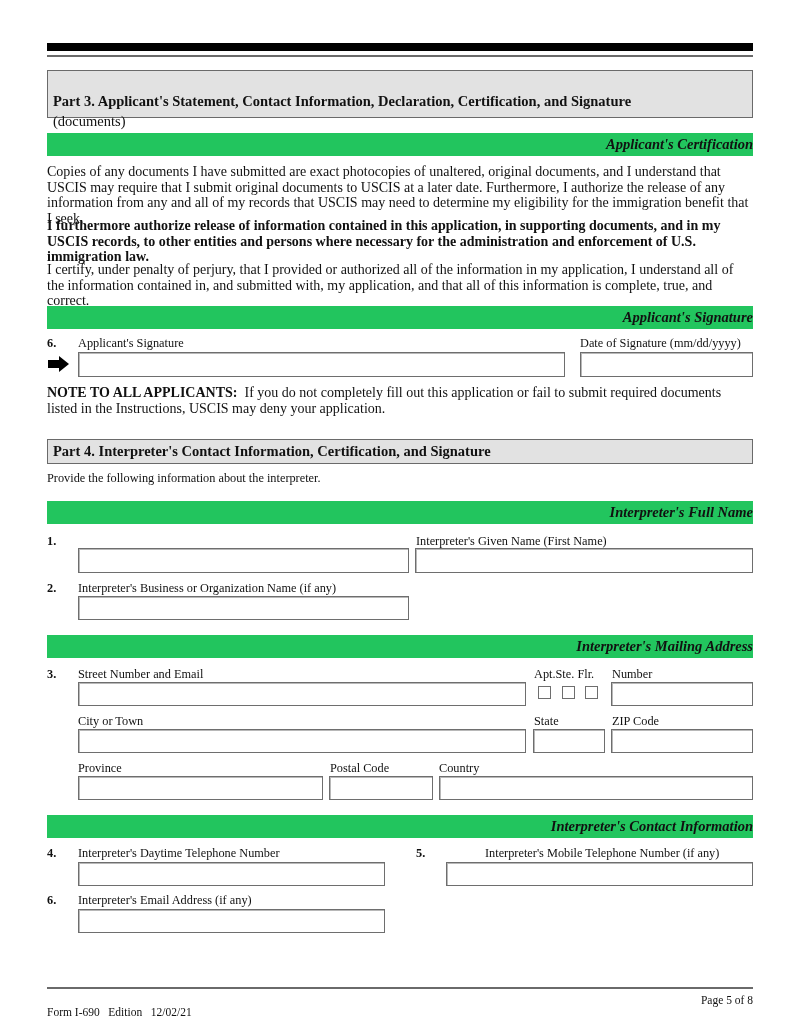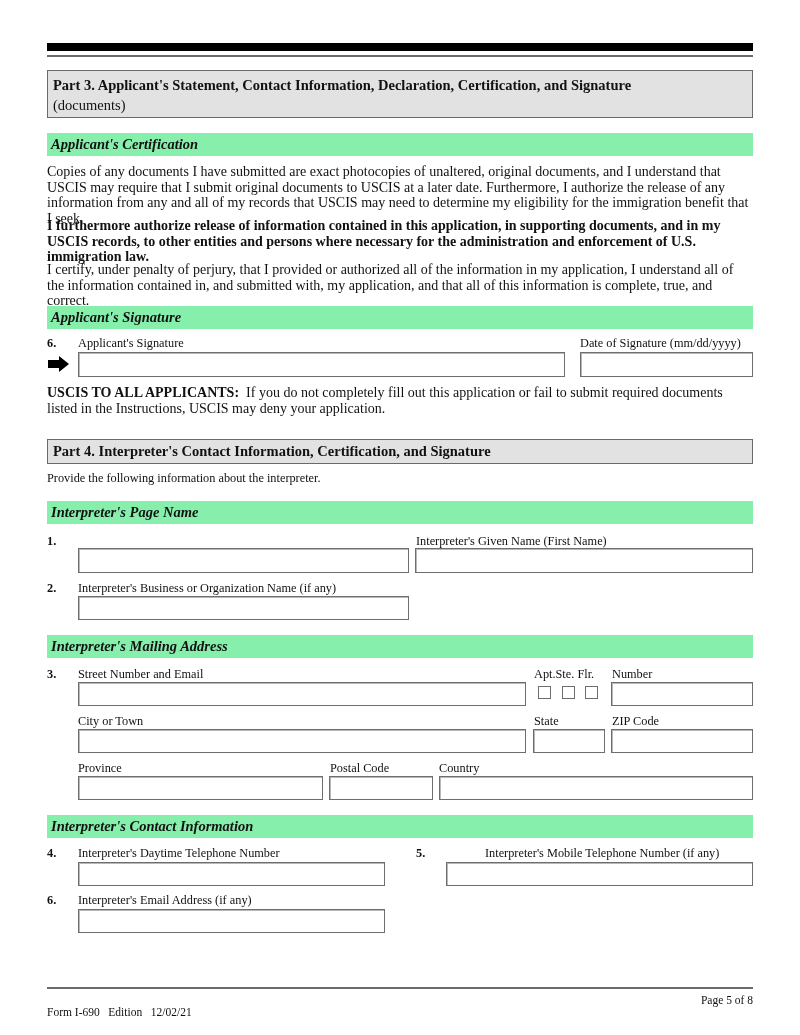--- a/index.html
+++ b/index.html
@@ -5,26 +5,26 @@
   html, body { margin: 0; padding: 0; }
   body {
     width: 800px; height: 1035px; background: #ffffff; position: relative;
     font-family: "Liberation Serif", "DejaVu Serif", serif; color: #111; overflow: hidden;
   }
   .abs { position: absolute; }
   .topbar { left: 47px; top: 43px; width: 706px; height: 8px; background: #000; }
   .topline { left: 47px; top: 55px; width: 706px; height: 2px; background: #6a6a6a; }
   .part-box {
     background: #e2e2e2; border: 1px solid #6a6a6a; box-sizing: border-box;
-    font-size: 14.5px; line-height: 20px; padding: 4px 6px 0 5px;
+    font-size: 14.5px; line-height: 20px; padding: 20px 6px 0 5px;
   }
   .part-box b { font-weight: bold; }
   .section-hdr {
-    background: #86efac; font-style: italic; font-weight: bold; font-size: 14.5px;
-    line-height: 22px; padding-left: 4px; box-sizing: border-box; height: 23px;
+    background: #22c55e; font-style: italic; font-weight: bold; font-size: 14.5px;
+    line-height: 22px; padding-left: 4px; box-sizing: border-box; height: 23px; text-align: right;
   }
   .para { font-size: 14px; line-height: 15.5px; width: 706px; left: 47px; }
   .lbl { font-size: 12.3px; line-height: 14px; white-space: nowrap; }
   .num { font-size: 12.3px; font-weight: bold; line-height: 14px; }
   .field {
     border: 1px solid #6e6e6e; box-sizing: border-box; background: #fff;
     box-shadow: inset 1px 1px 0 #b8b8b8;
   }
   .cb { width: 13px; height: 13px; border: 1px solid #6e6e6e; box-sizing: border-box; background: #fff; }
   .footline { left: 47px; top: 987px; width: 706px; height: 2px; background: #6a6a6a; }
@@ -52,29 +52,29 @@
 <div class="abs lbl" style="left:78px; top:336px;">Applicant's Signature</div>
 <div class="abs lbl" style="left:580px; top:336px;">Date of Signature (mm/dd/yyyy)</div>
 <div class="abs" style="left:47px; top:356px; width:24px; height:16px;">
   <svg width="24" height="16" viewBox="0 0 24 16">
       <path d="M1 4 H12 V0 L22 8 L12 16 V12 H1 Z" fill="#000"></path>
     </svg>
 </div>
 <div class="abs field" style="left:78px; top:352px; width:487px; height:25px;"></div>
 <div class="abs field" style="left:580px; top:352px; width:173px; height:25px;"></div>
 <div class="abs para note" style="top:385px;">
-  <b>USCIS TO ALL APPLICANTS:</b><span style="white-space:pre-wrap;">  If you do not completely fill out this application or fail to submit required documents listed in the Instructions, USCIS may deny your application.</span>
+  <b>NOTE TO ALL APPLICANTS:</b><span style="white-space:pre-wrap;">  If you do not completely fill out this application or fail to submit required documents listed in the Instructions, USCIS may deny your application.</span>
 </div>
 
 <div class="abs part-box" style="left:47px; top:439px; width:706px; height:25px; padding-top:1px;">
   <b>Part 4.  Interpreter's Contact Information, Certification, and Signature</b>
 </div>
 <div class="abs lbl" style="left:47px; top:471px;">Provide the following information about the interpreter.</div>
 
-<div class="abs section-hdr" style="left:47px; top:501px; width:706px;">Interpreter's Page Name</div>
+<div class="abs section-hdr" style="left:47px; top:501px; width:706px;">Interpreter's Full Name</div>
 <div class="abs num" style="left:47px; top:534px;">1.</div>
 <div class="abs lbl" style="left:78px; top:534px;margin-top:23px;">Interpreter's Family Name (Last Name)</div>
 <div class="abs lbl" style="left:416px; top:534px;">Interpreter's Given Name (First Name)</div>
 <div class="abs field" style="left:78px; top:548px; width:331px; height:25px;"></div>
 <div class="abs field" style="left:415px; top:548px; width:338px; height:25px;"></div>
 <div class="abs num" style="left:47px; top:581px;">2.</div>
 <div class="abs lbl" style="left:78px; top:581px;">Interpreter's Business or Organization Name (if any)</div>
 <div class="abs field" style="left:78px; top:596px; width:331px; height:24px;"></div>
 
 <div class="abs section-hdr" style="left:47px; top:635px; width:706px;">Interpreter's Mailing Address</div>

